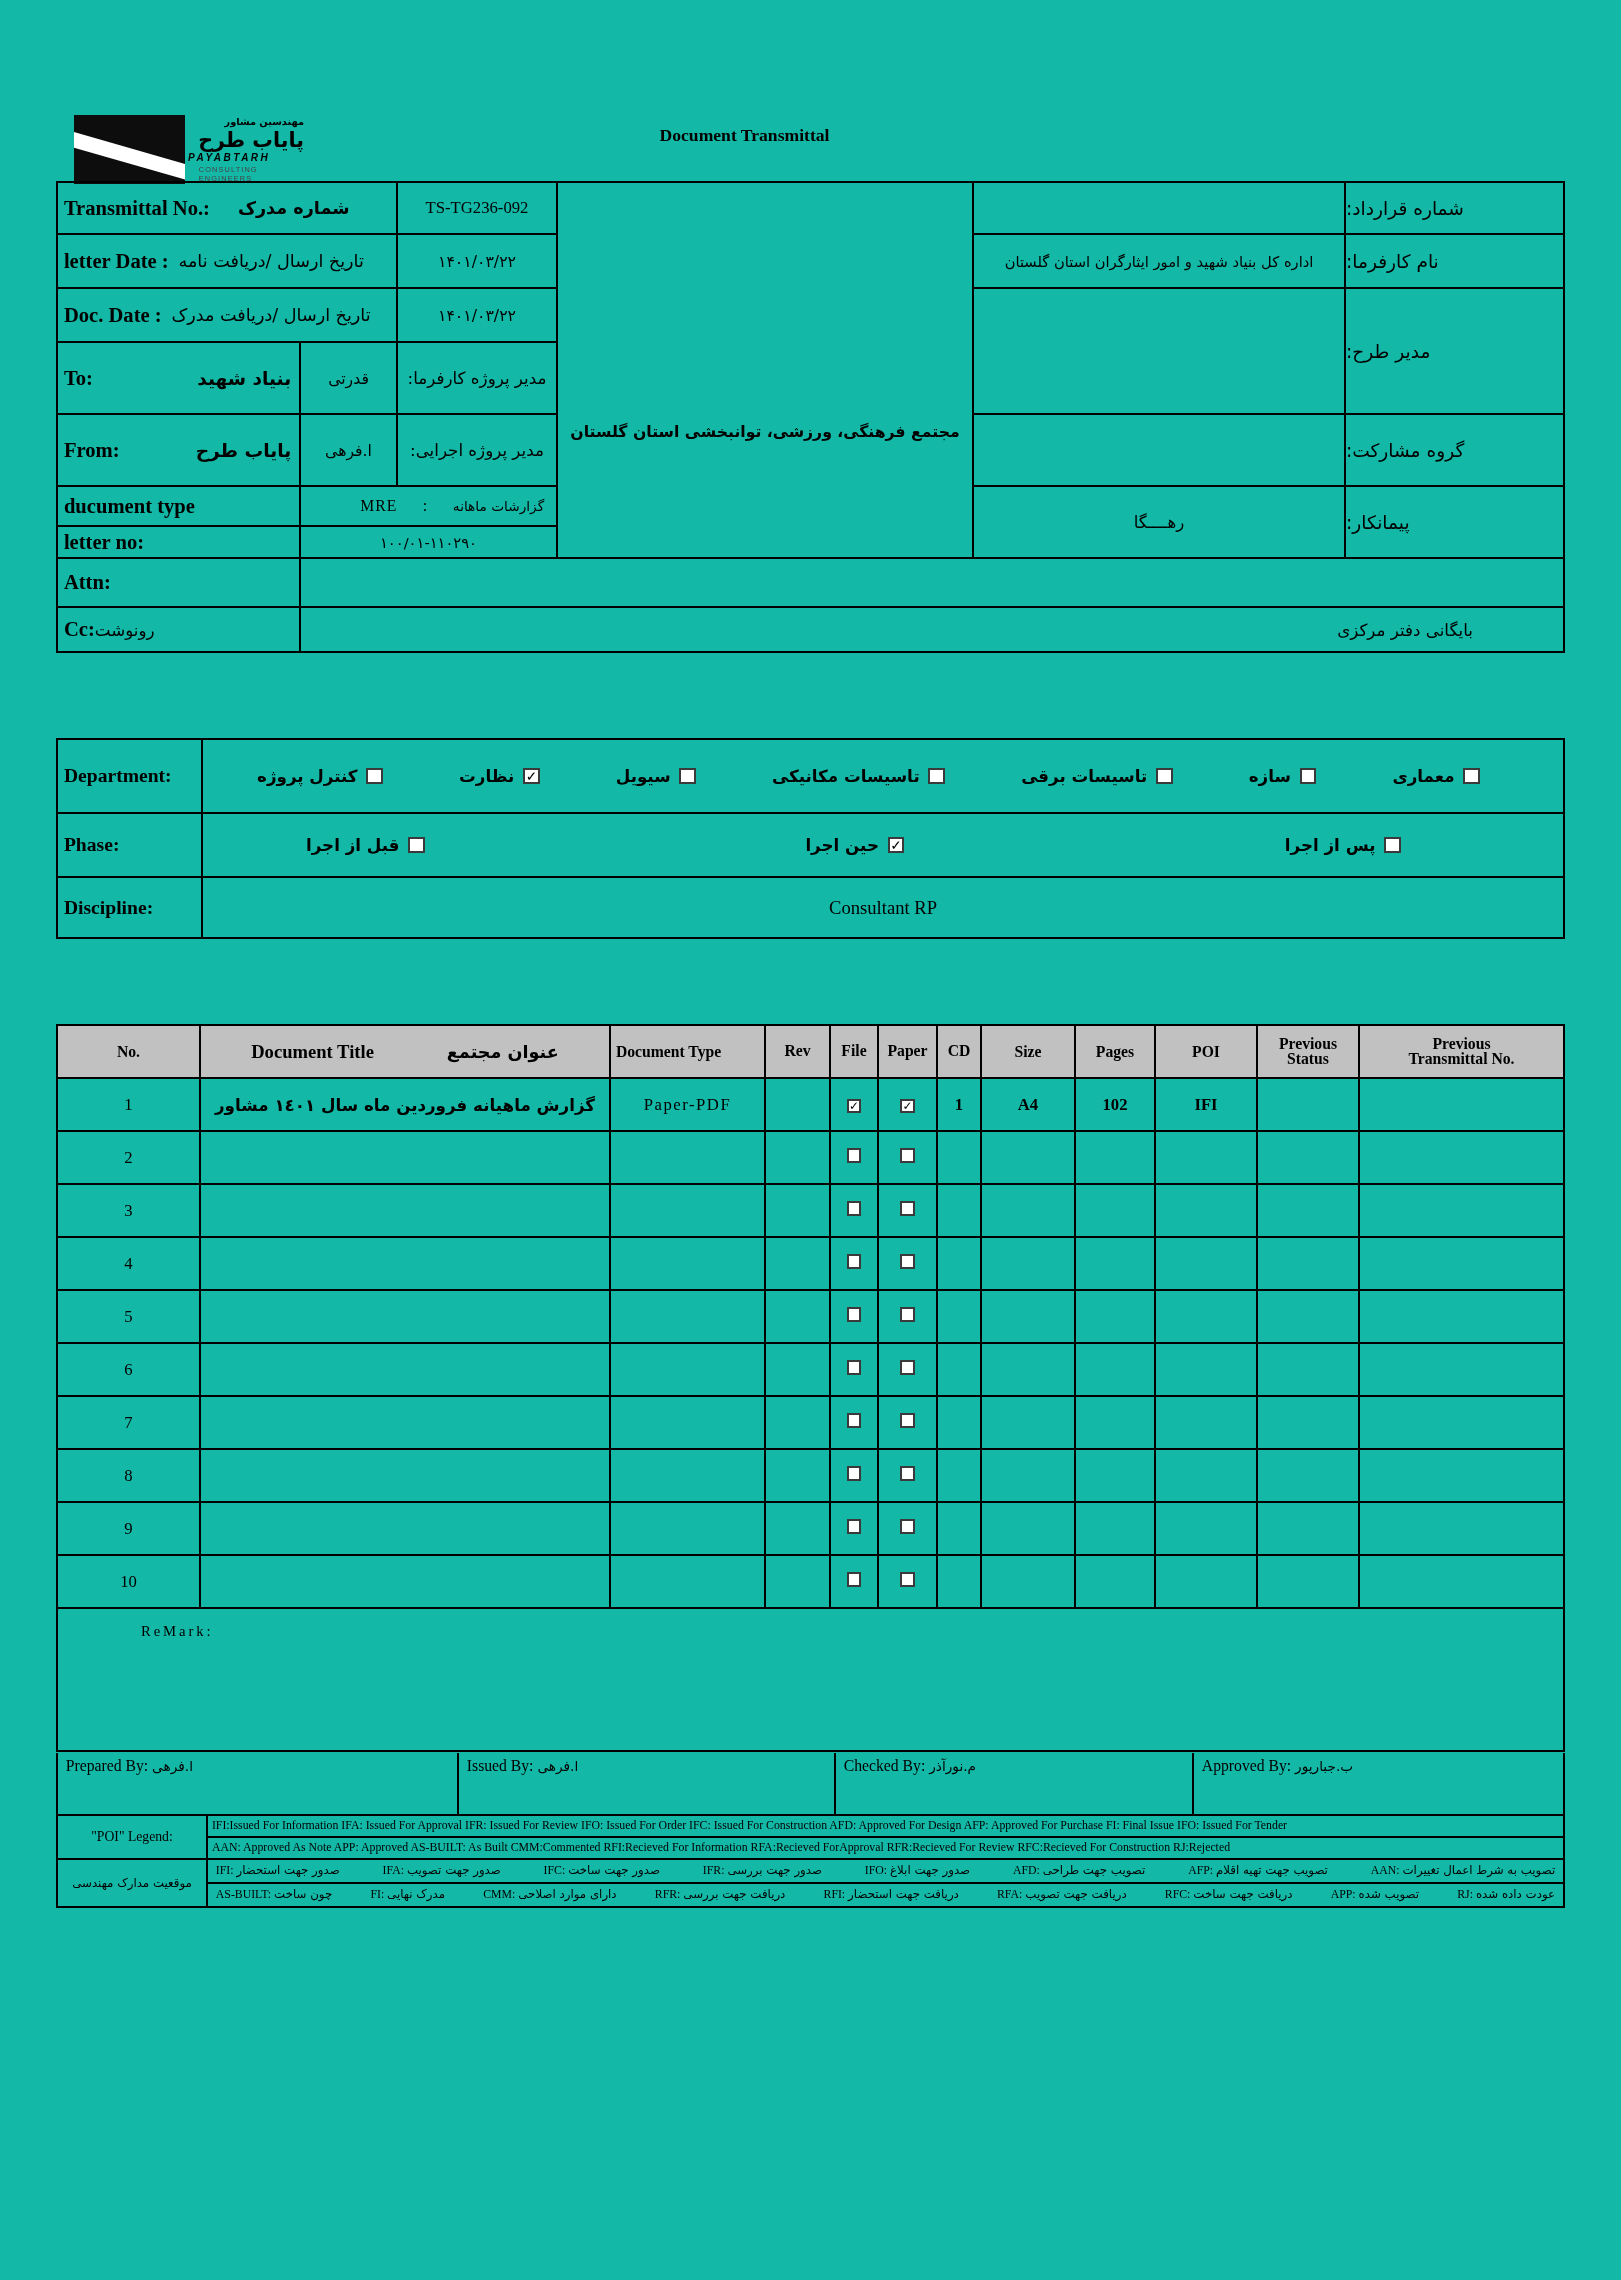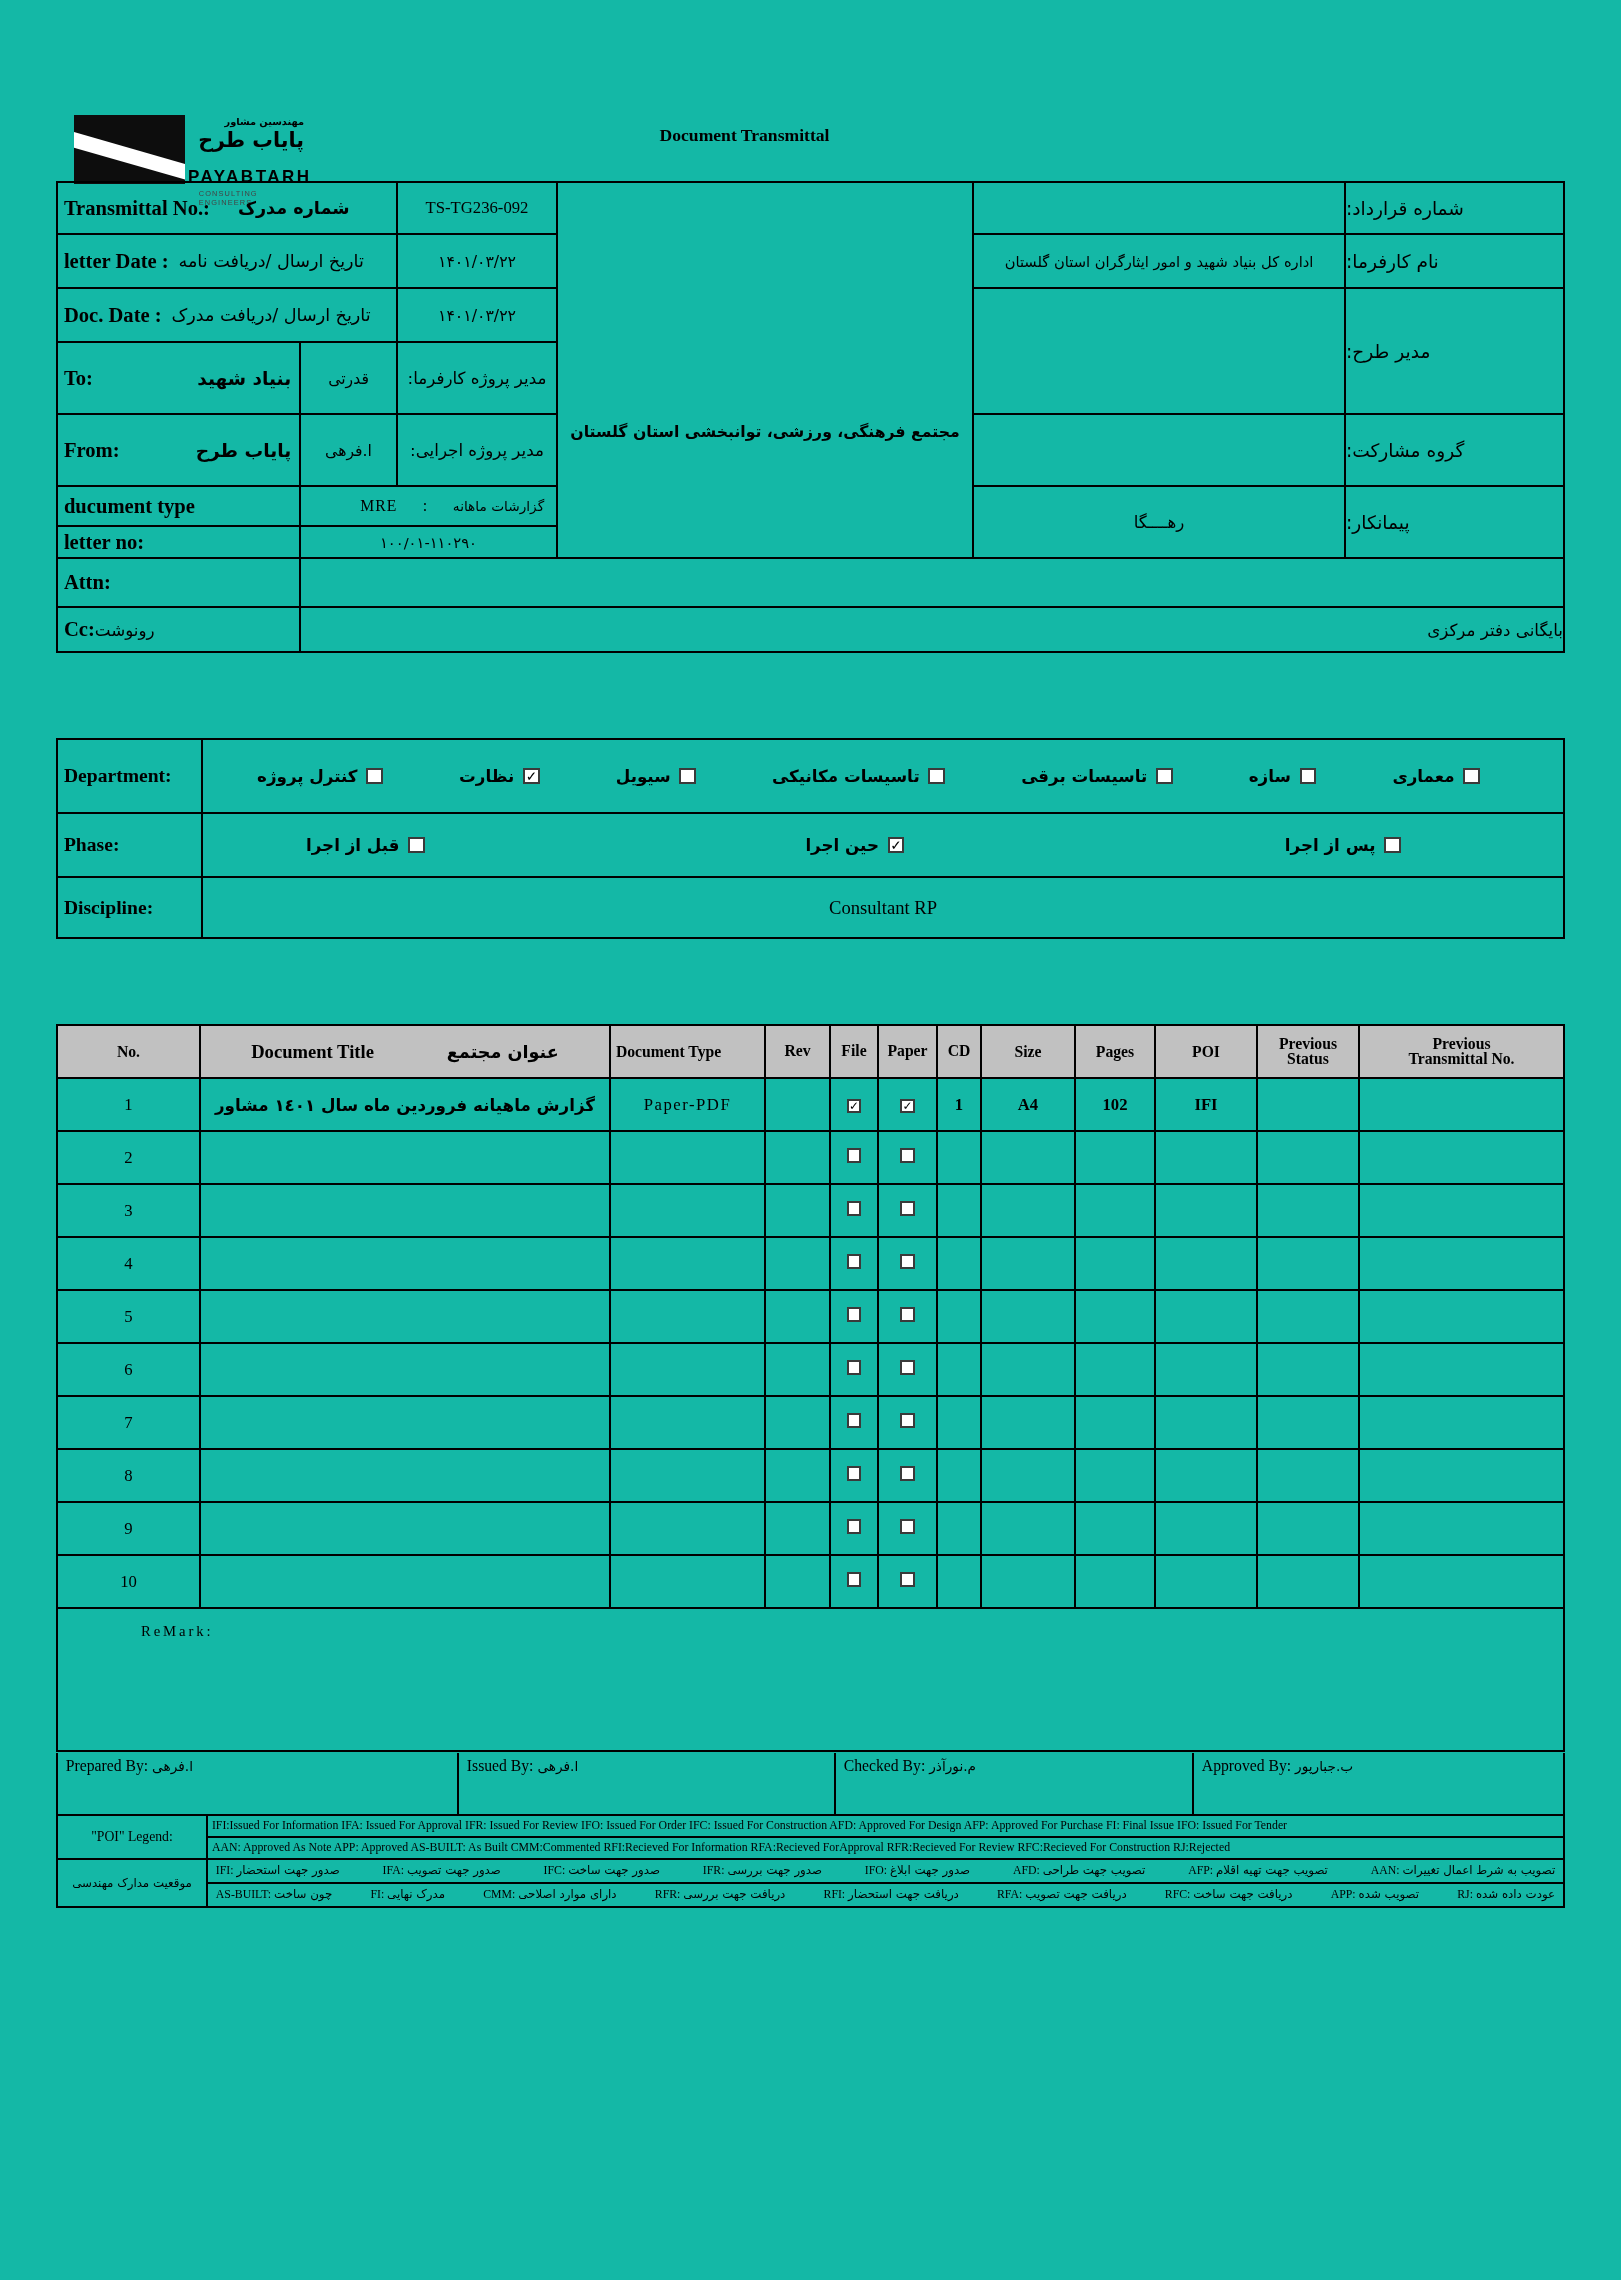--- a/index.html
+++ b/index.html
@@ -8,21 +8,21 @@
   .fa{font-family:"DejaVu Sans",sans-serif;direction:rtl;unicode-bidi:isolate;}
   .en{direction:ltr;unicode-bidi:isolate;}
   b,.b{font-weight:bold;}
 
   
   .logo-box{position:absolute;left:74px;top:115px;width:111px;height:69px;background:#0d0d0d;overflow:hidden;}
   .logo-swoosh{position:absolute;left:-11.8px;top:35px;width:147px;height:14.7px;background:#fff;transform:rotate(16deg);}
   .logo-text{position:absolute;left:188px;top:116px;width:116px;}
   .logo-fa-small{display:block;text-align:right;font-size:9.8px;font-weight:bold;line-height:11.8px;}
   .logo-fa-big{display:block;text-align:right;font-size:20.6px;font-weight:bold;line-height:23.5px;margin-top:1px;}
-  .logo-en{display:block;font-family:"Liberation Sans","DejaVu Sans",sans-serif;font-weight:bold;font-size:17px;letter-spacing:2.5px;margin-top:15px;}
+  .logo-en{display:block;font-family:"Liberation Sans","DejaVu Sans",sans-serif;font-weight:bold;font-size:10px;letter-spacing:2.5px;margin-top:0;font-style:italic;}
   .logo-en-sub{display:block;font-family:"Liberation Sans","DejaVu Sans",sans-serif;font-size:7.4px;letter-spacing:1.1px;color:#444;margin-top:2px;padding-left:10.8px;}
 
   .doc-title{position:absolute;left:627px;top:125px;width:235px;text-align:center;font-size:17.6px;font-weight:bold;}
 
   
   .htable{position:absolute;left:56px;top:181px;width:1509px;height:472px;border:2.9px solid #000;
           box-sizing:border-box;display:grid;
           grid-template-columns:243px 97px 160px 416px 372px 1fr;
           grid-template-rows:52px 54px 54px 72px 72px 40px 32px 49px 1fr;}
   .hc{border-right:2.9px solid #000;border-bottom:2.9px solid #000;box-sizing:border-box;
@@ -157,21 +157,21 @@
 
     <div class="hc" style="grid-column:1;grid-row:8;">
       <span class="lbl-en">Attn:</span>
     </div>
     <div class="hc nbr" style="grid-column:2/7;grid-row:8;"></div>
 
     <div class="hc nbb" style="grid-column:1;grid-row:9;">
       <span class="lbl-en" style="padding-left:5.9px;">Cc:</span>
         <span class="fa" style="font-size:16.7px;">رونوشت</span>
     </div>
-    <div class="hc nbr nbb" style="grid-column:2/7;grid-row:9;justify-content:flex-end;">
+    <div class="hc nbr nbb" style="grid-column:2/7;grid-row:9;justify-content:flex-end;padding-right:90px;">
       <span class="fa" style="font-size:16.7px;">بایگانی دفتر مرکزی</span>
     </div>
   </div>
 
   <div class="ctable">
     <div class="hc" style="grid-column:1;grid-row:1;">
       <span class="lbl-en" style="font-size:19.6px;">Department:</span>
     </div>
     <div class="hc nbr" dir="rtl" style="grid-column:2;grid-row:1;justify-content:space-between;padding:0 83px 0 54px;">
         <span class="chk-item" dir="ltr">

